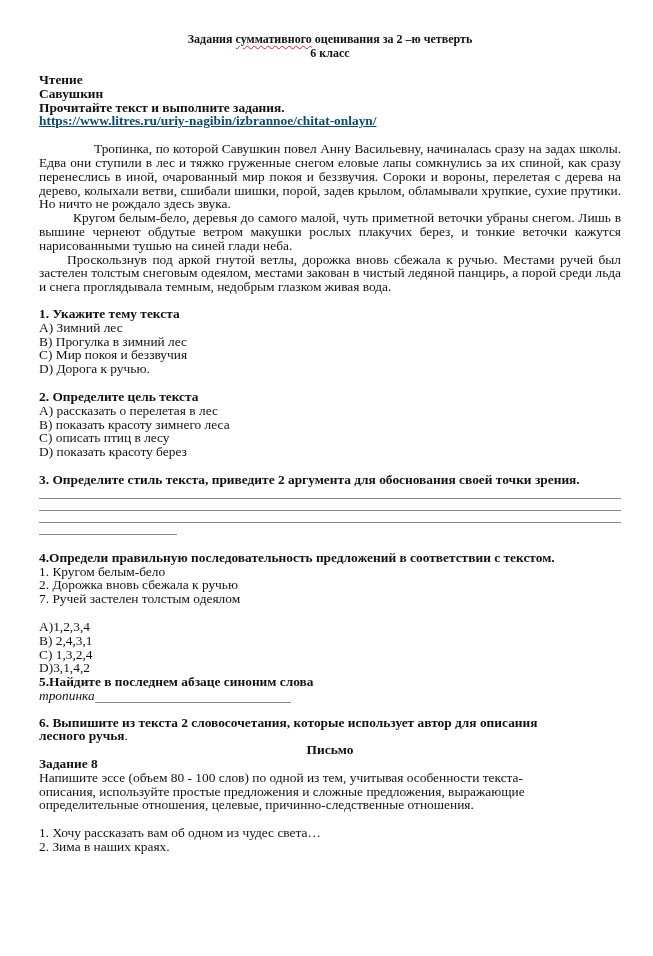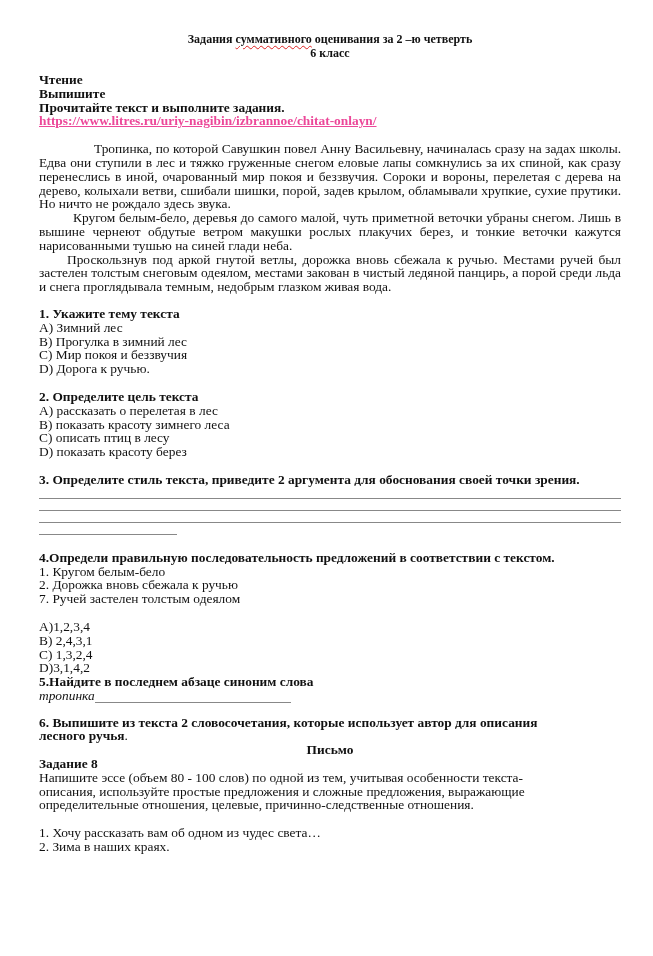--- a/index.html
+++ b/index.html
@@ -3,21 +3,21 @@
 <meta charset="utf-8">
 <style>
   html, body { margin: 0; padding: 0; background: #ffffff; }
   body { width: 653px; height: 956px; overflow: hidden; position: relative;
          font-family: "Liberation Serif", "DejaVu Serif", serif; color: #111; font-size: 13.4px; line-height: 13.8px; }
   .page { position: absolute; left: 39px; top: 32px; width: 582px; }
   .center { text-align: center; }
   .b { font-weight: bold; }
   .title { font-weight: bold; font-size: 12px; line-height: 14px; }
   .spell { text-decoration: underline wavy #d22; text-underline-offset: 2px; text-decoration-thickness: 1px; }
-  .link { color: #ec4899; text-decoration: underline; font-weight: bold; }
+  .link { color: #0c4a6e; text-decoration: underline; font-weight: bold; }
   p { margin: 0; }
   .para { text-align: justify; text-indent: 55px; }
   .para2 { text-align: justify; text-indent: 34px; }
   .para3 { text-align: justify; text-indent: 28px; }
   .gap { height: 14px; }
   .line { border-bottom: 1px solid #888; height: 11px; }
   .short-line { border-bottom: 1px solid #888; height: 11px; width: 138px; }
   .ital { font-style: italic; }
   .blank { display: inline-block; width: 196px; border-bottom: 1px solid #888; height: 11px; vertical-align: bottom; }
 </style>
@@ -25,21 +25,21 @@
 <body>
 
 <div class="page">
 
   <p class="title center"><span>Задания </span><span class="spell">суммативного</span><span> оценивания за 2 –ю четверть</span></p>
   <p class="title center">6 класс</p>
 
   <div class="gap" style="height:13px"></div>
 
   <p class="b">Чтение</p>
-  <p class="b">Выпишите</p>
+  <p class="b">Савушкин</p>
   <p class="b">Прочитайте текст и выполните задания.</p>
   <p><a class="link">https://www.litres.ru/uriy-nagibin/izbrannoe/chitat-onlayn/</a></p>
 
   <div class="gap" style="height:14px"></div>
 
   <p class="para">Тропинка, по которой Савушкин повел Анну Васильевну, начиналась сразу на задах школы. Едва они ступили в лес и тяжко груженные снегом еловые лапы сомкнулись за их спиной, как сразу перенеслись в иной, очарованный мир покоя и беззвучия. Сороки и вороны, перелетая с дерева на дерево, колыхали ветви, сшибали шишки, порой, задев крылом, обламывали хрупкие, сухие прутики. Но ничто не рождало здесь звука.</p>
   <p class="para2">Кругом белым-бело, деревья до самого малой, чуть приметной веточки убраны снегом. Лишь в вышине чернеют обдутые ветром макушки рослых плакучих берез, и тонкие веточки кажутся нарисованными тушью на синей глади неба.</p>
   <p class="para3">Проскользнув под аркой гнутой ветлы, дорожка вновь сбежала к ручью. Местами ручей был застелен толстым снеговым одеялом, местами закован в чистый ледяной панцирь, а порой среди льда и снега проглядывала темным, недобрым глазком живая вода.</p>
 
   <div class="gap" style="height:13px"></div>

